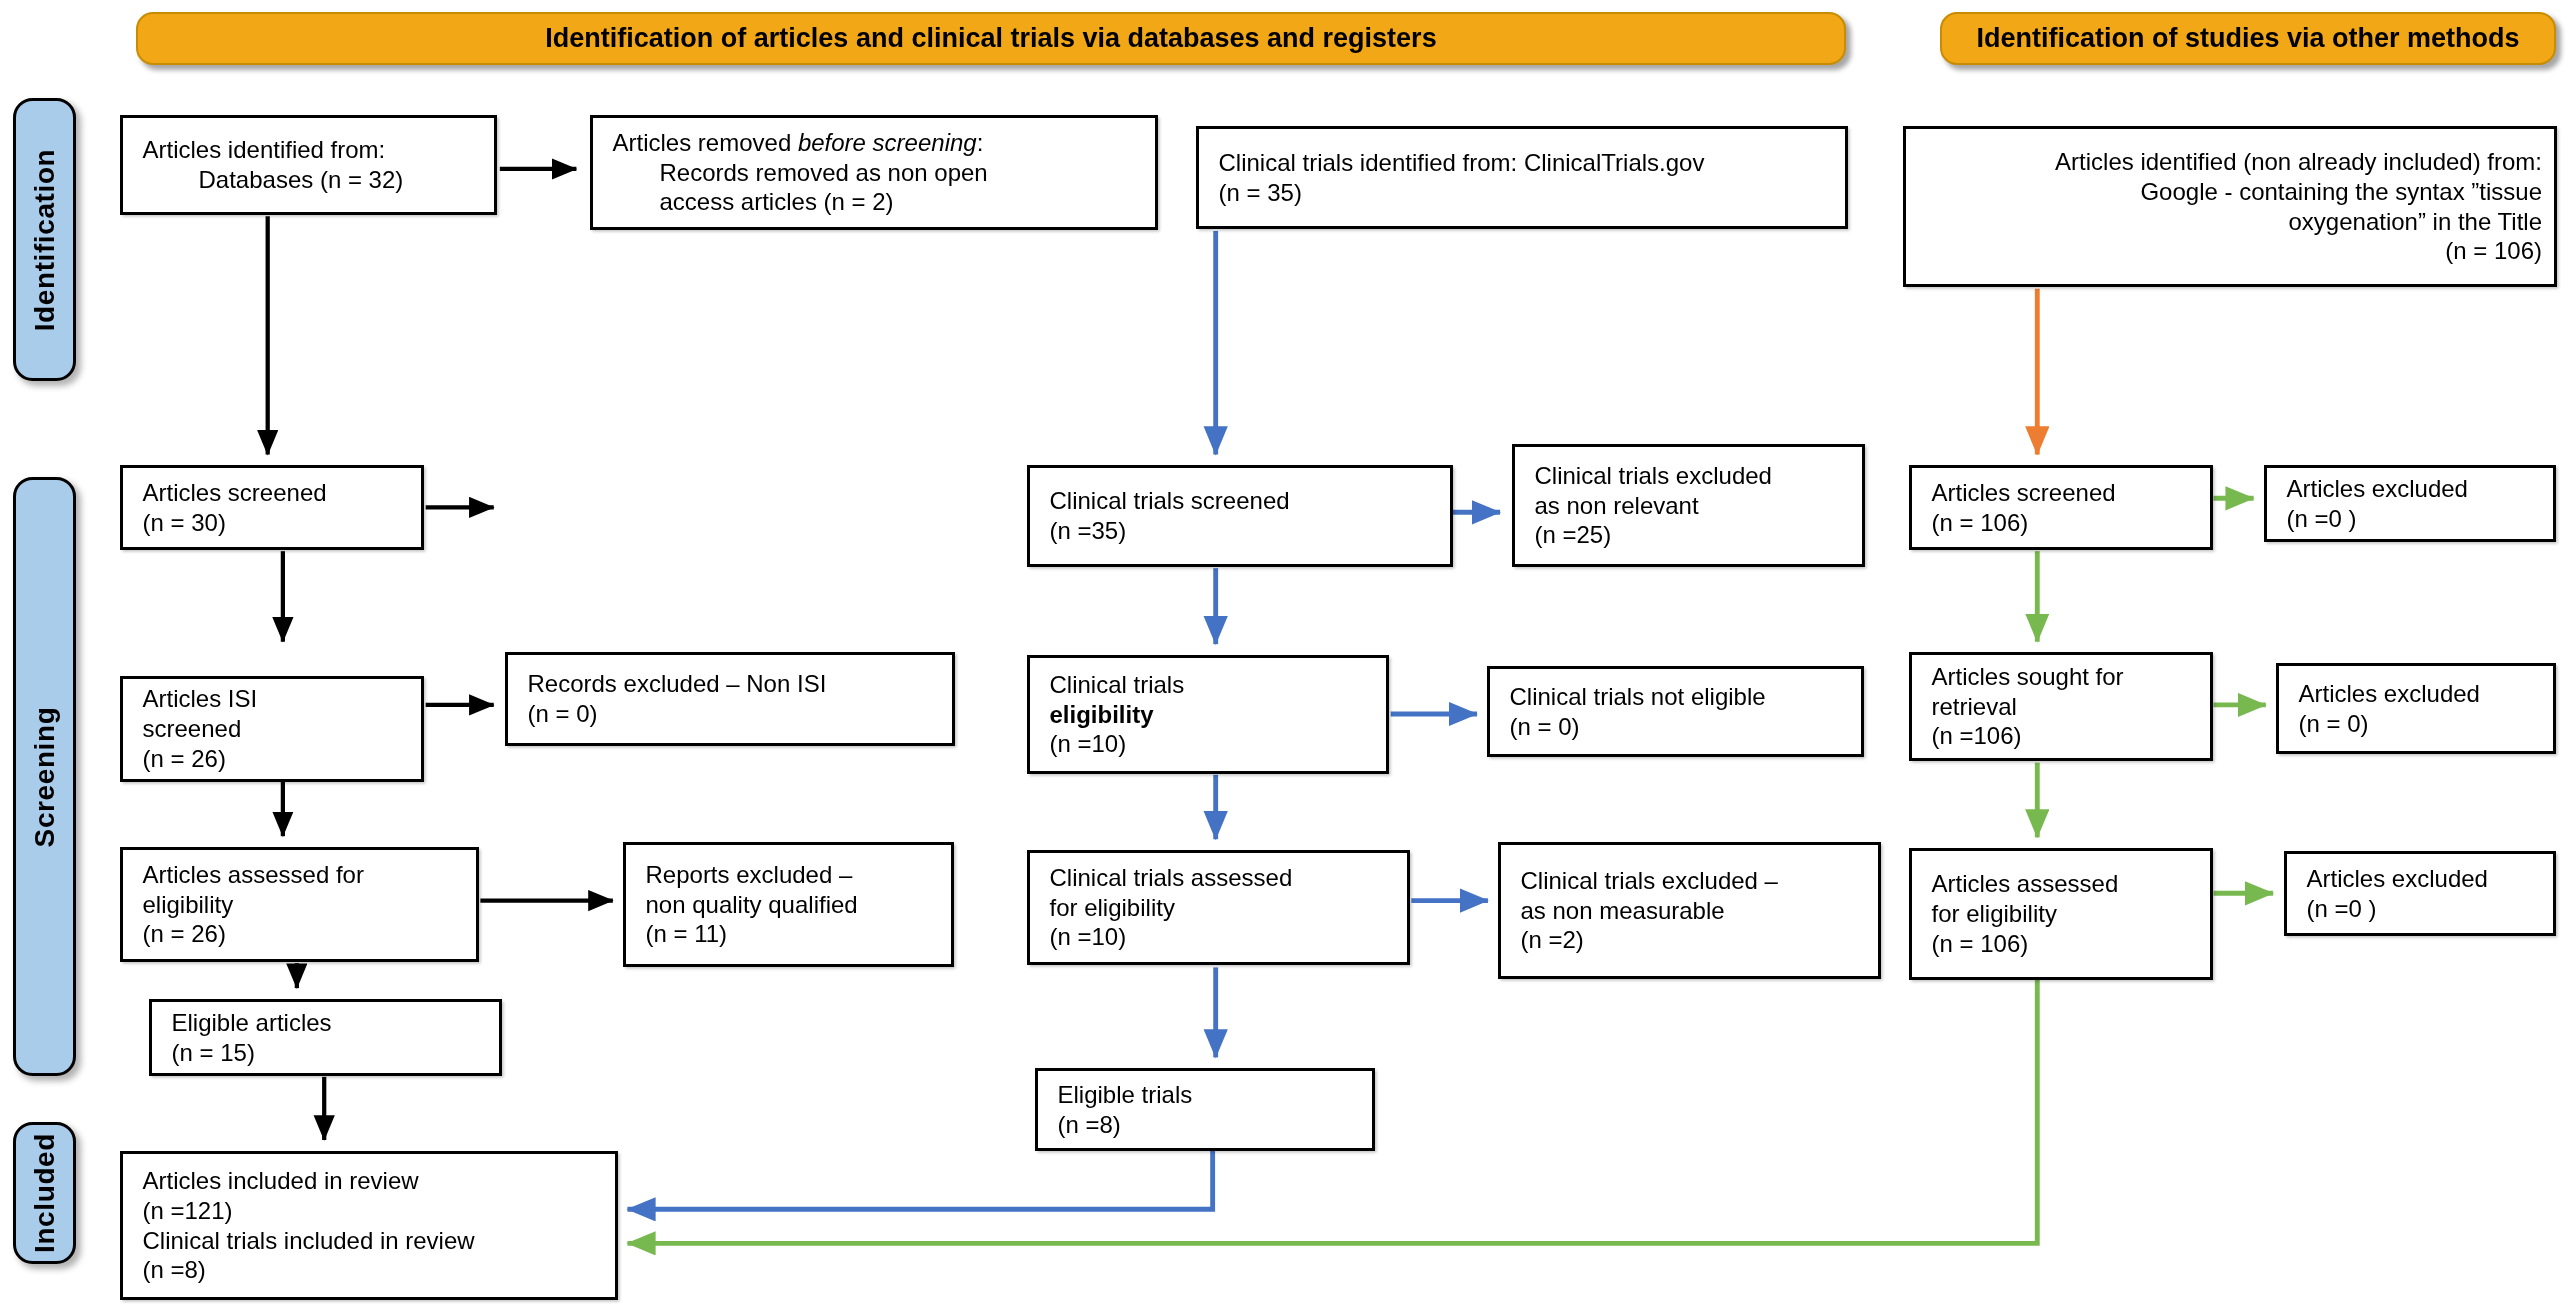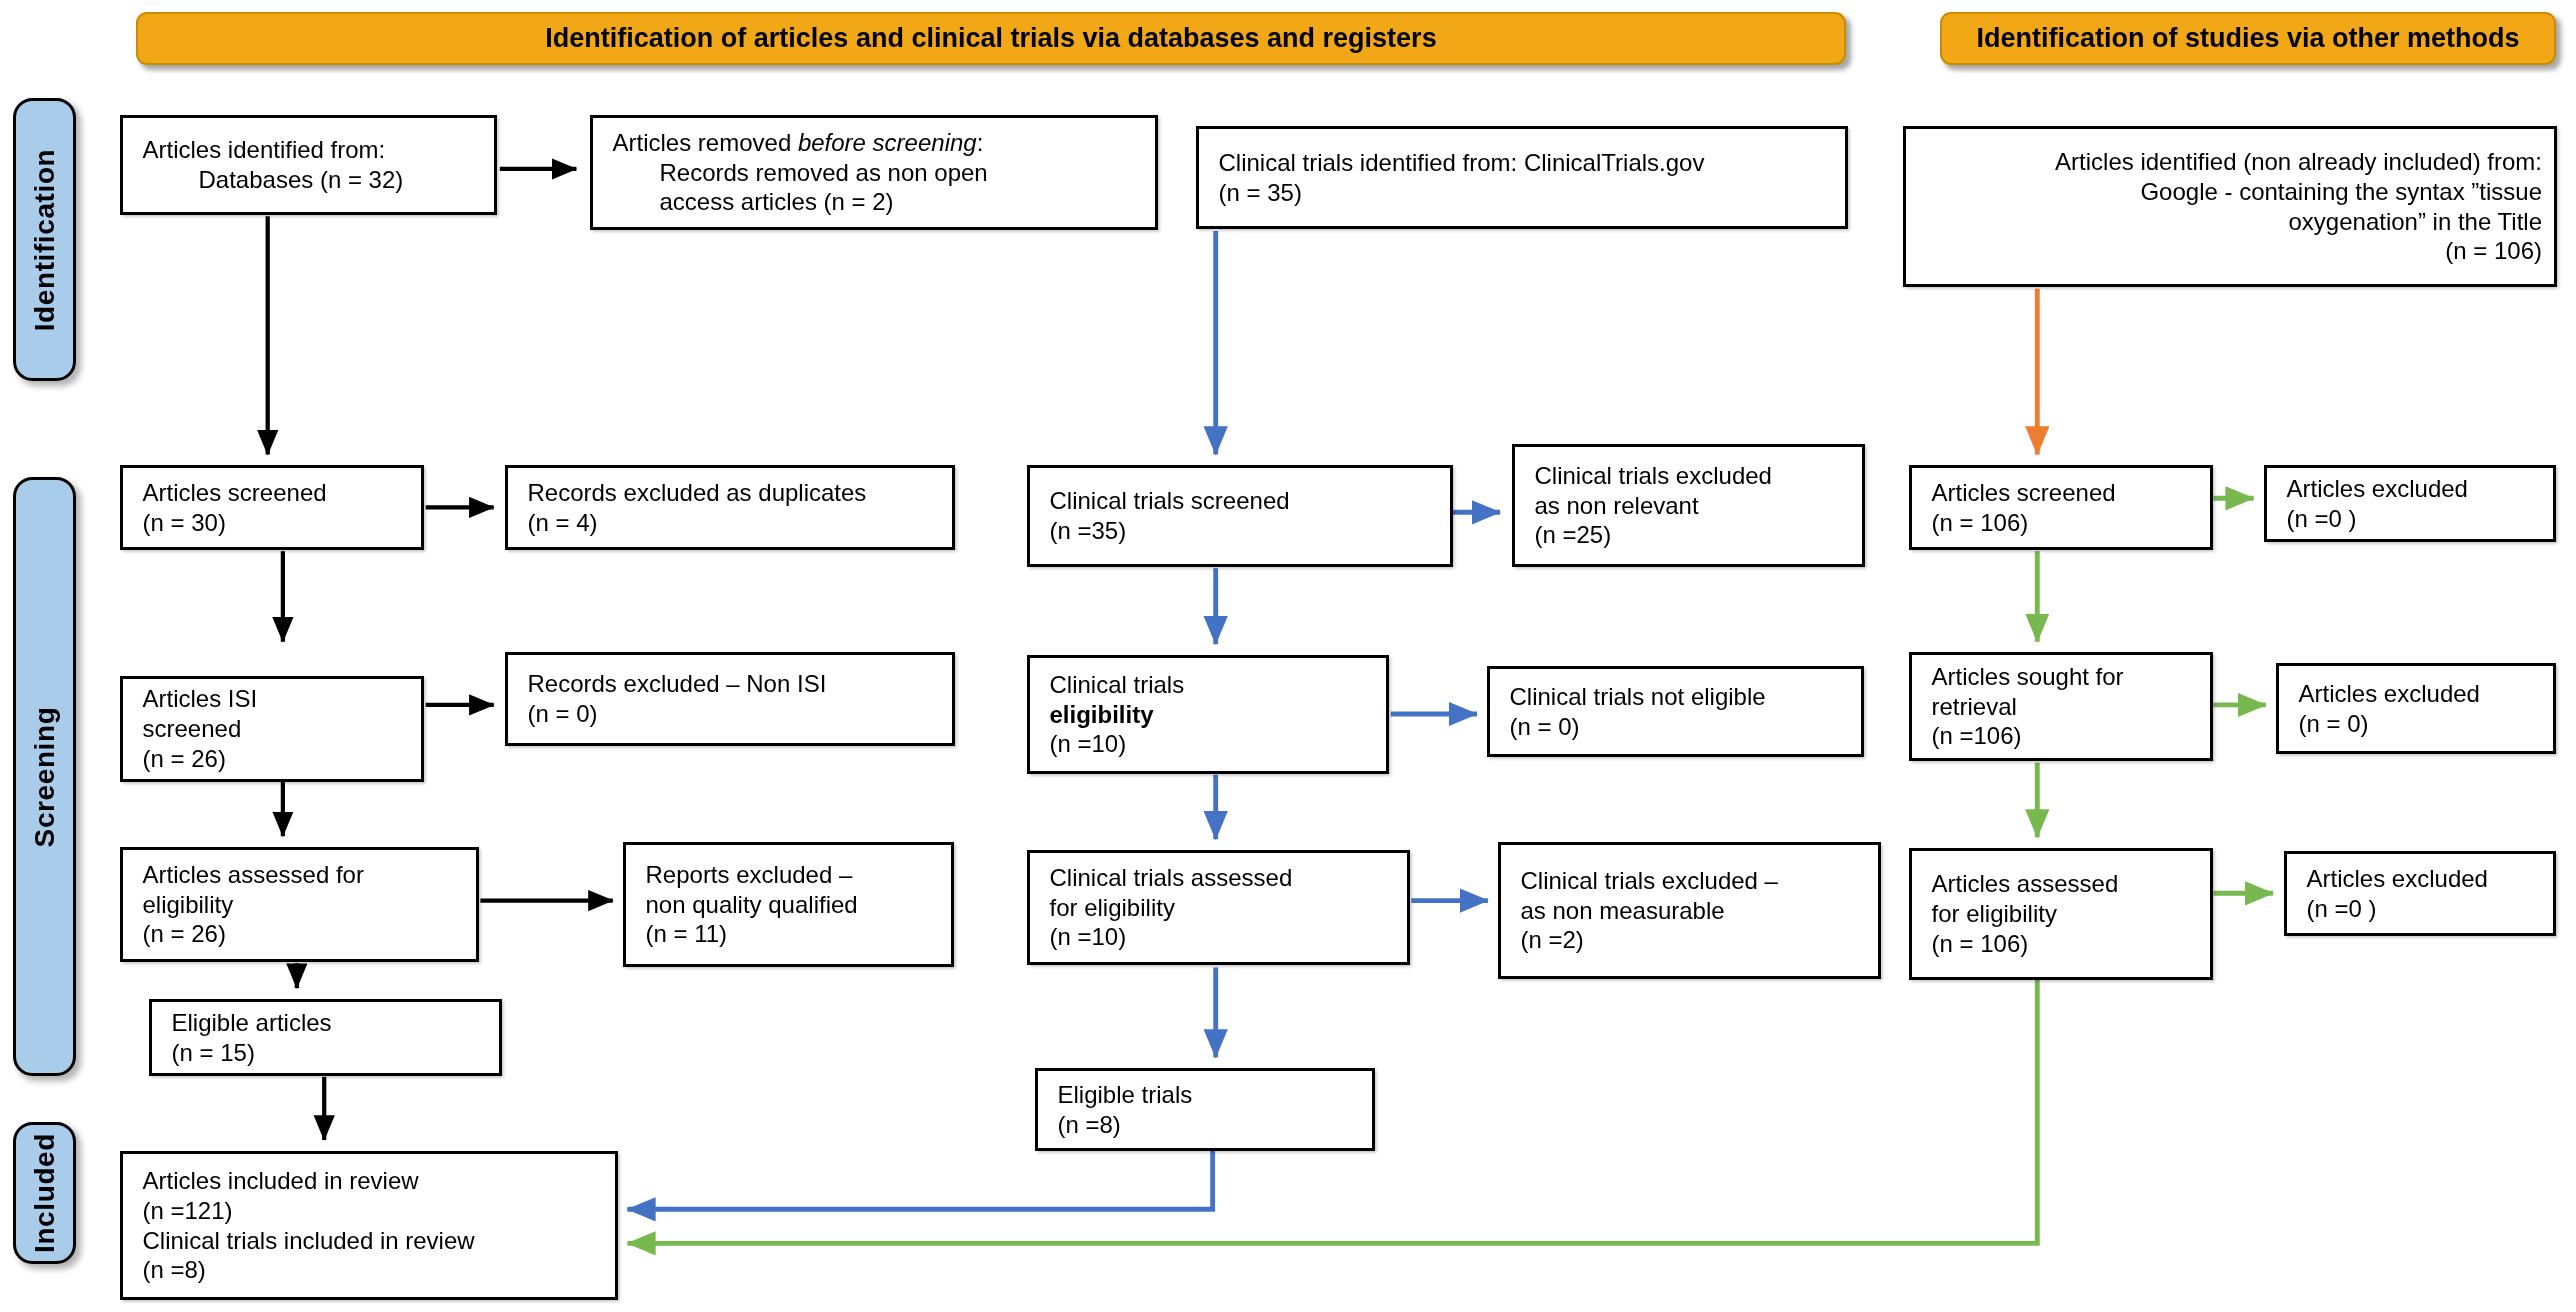--- a/index.html
+++ b/index.html
@@ -4,21 +4,21 @@
 <style>
   html,body{margin:0;padding:0;background:#ffffff;}
   .canvas{
     position:relative;width:2576px;height:1312px;background:#ffffff;
     font-family:"Liberation Sans",sans-serif;color:#000;overflow:hidden;
   }
   .arrows{position:absolute;left:0;top:0;width:2576px;height:1312px;}
   .banner{
     position:absolute;display:flex;align-items:center;justify-content:center;
     background:var(--banner_fill);border:2.4px solid var(--banner_border);
-    border-radius:11px;font-weight:bold;font-size:27px;text-align:left;
+    border-radius:17px;font-weight:bold;font-size:27px;text-align:left;
     box-shadow:4.3px 4.3px 5.5px rgba(0,0,0,0.35);box-sizing:border-box;
   }
   .side{
     position:absolute;left:13.4px;width:63px;background:var(--sidebar_fill);
     border:3px solid #000;border-radius:19.5px;display:flex;align-items:center;justify-content:center;
     box-shadow:4.9px 4.9px 6px rgba(0,0,0,0.3);box-sizing:border-box;
   }
   .side span{transform:rotate(-90deg);white-space:nowrap;font-weight:bold;font-size:28px;letter-spacing:0.6px;}
   .box{
     position:absolute;background:#fff;border:3.6px solid #000;box-sizing:border-box;
@@ -112,24 +112,20 @@
     <div class="t"><span>Articles removed </span><i>before screening</i><span>:</span></div>
     <div class="t ind">Records removed as non open</div>
     <div class="t ind">access articles (n = 2)</div>
   </div>
 
   <div class="box" style="left:120px;top:465px;width:304px;height:85px;">
     <div class="t">Articles screened
 (n = 30)</div>
   </div>
 
-  <div class="box" style="left:505px;top:465px;width:450px;height:85px;">
-    <div class="t">Records excluded as duplicates
-(n = 4)</div>
-  </div>
 
   <div class="box" style="left:120px;top:676px;width:304px;height:106px;">
     <div class="t">Articles ISI
 screened
 (n = 26)</div>
   </div>
 
   <div class="box" style="left:505px;top:652px;width:450px;height:94px;">
     <div class="t">Records excluded – Non ISI
 (n = 0)</div>

